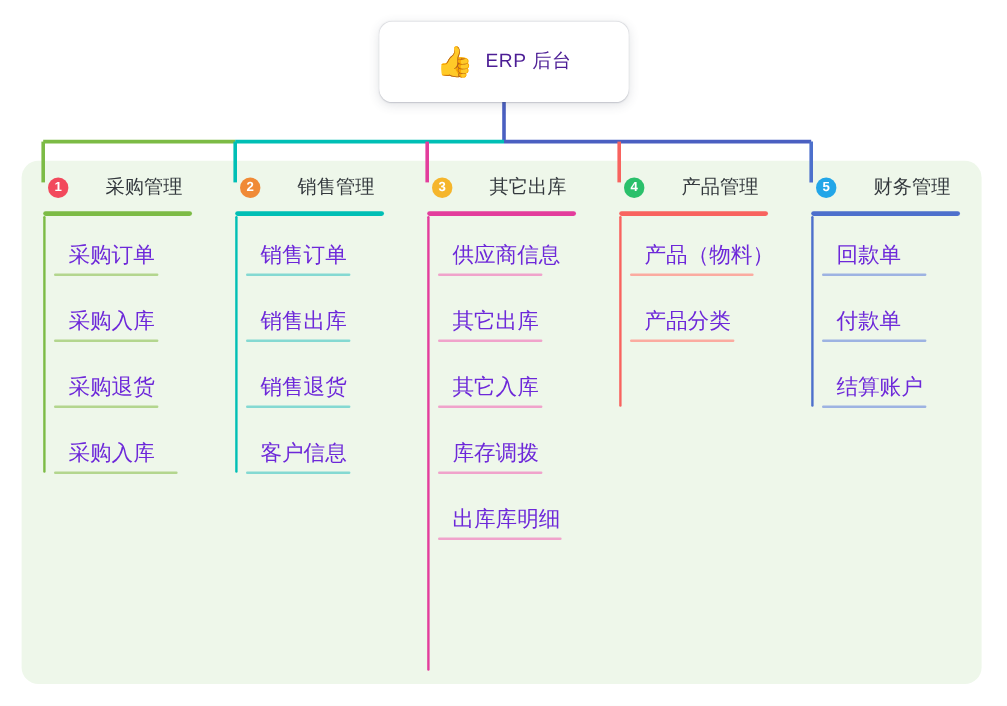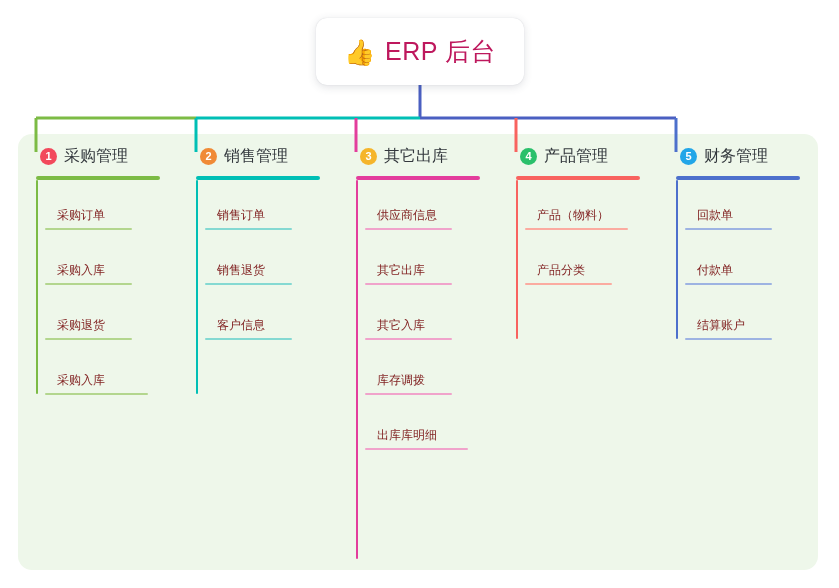--- a/index.html
+++ b/index.html
@@ -32,22 +32,22 @@
     gap: 10px;
     z-index: 6;
   }
   .root-emoji {
     font-size: 25px;
     line-height: 1;
     display: inline-block;
     transform: translateY(1px);
   }
   .root-title {
-    font-size: 25px;
-    color: #be185d;
+    font-size: 16px;
+    color: #4c1d95;
     letter-spacing: 0.5px;
     white-space: nowrap;
     text-align: center;
   }
 
   
   #wires {
     position: absolute;
     left: 0; top: 0;
     width: 839px; height: 588px;
@@ -93,20 +93,21 @@
     font-size: 11px;
     line-height: 17px;
     text-align: center;
     font-weight: bold;
     flex: none;
   }
   .col-title {
     font-size: 16px;
     color: #33383d;
     white-space: nowrap;
+    margin-left: 24px;
   }
   .head-rule {
     height: 4px;
     width: 124px;
     margin-top: 7px;
     border-radius: 2px;
   }
 
   
   .items {
@@ -121,22 +122,22 @@
     border-radius: 1px;
   }
   .item {
     position: relative;
     height: 55px;
   }
   .item-label {
     position: absolute;
     left: 12px;
     bottom: 11px;
-    font-size: 12px;
-    color: #7f1d1d;
+    font-size: 18px;
+    color: #6d28d9;
     white-space: nowrap;
   }
   .item-rule {
     position: absolute;
     left: 0px;
     bottom: 5px;
     height: 2px;
     width: 87px;
     border-radius: 1px;
   }
@@ -201,20 +202,24 @@
           <span class="col-title">销售管理</span>
         </div>
         <div class="head-rule" style="background: rgb(0, 191, 181);"></div>
         <div class="items">
           <div class="spine" style="background: rgb(0, 191, 181); height: 214px;"></div>
           <div class="item">
             <span class="item-label">销售订单</span>
             <div class="item-rule" style="background: rgb(132, 217, 210);"></div>
           </div>
           <div class="item">
+            <span class="item-label">销售出库</span>
+            <div class="item-rule" style="background: rgb(132, 217, 210);"></div>
+          </div>
+          <div class="item">
             <span class="item-label">销售退货</span>
             <div class="item-rule" style="background: rgb(132, 217, 210);"></div>
           </div>
           <div class="item">
             <span class="item-label">客户信息</span>
             <div class="item-rule" style="background: rgb(132, 217, 210);"></div>
           </div>
         </div>
       </div>
       <div class="column">

